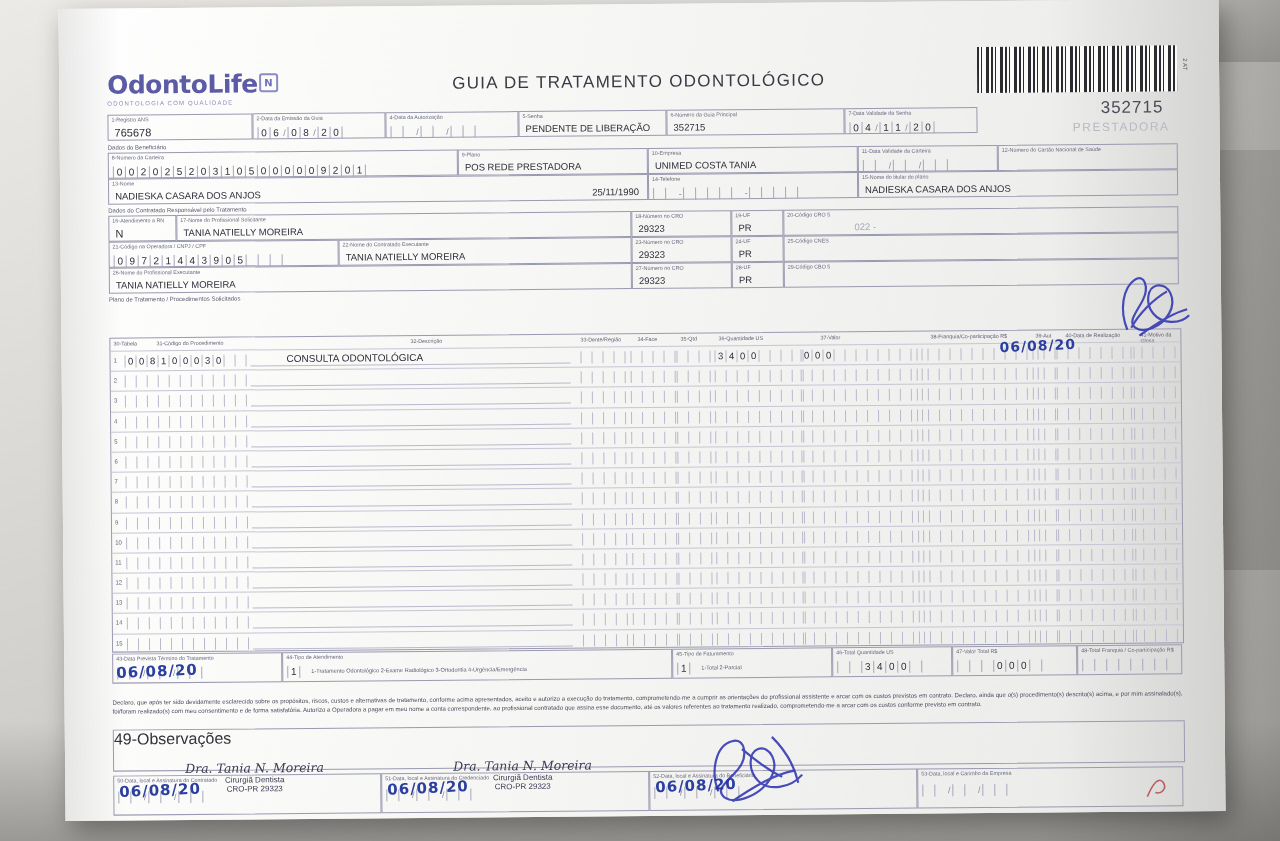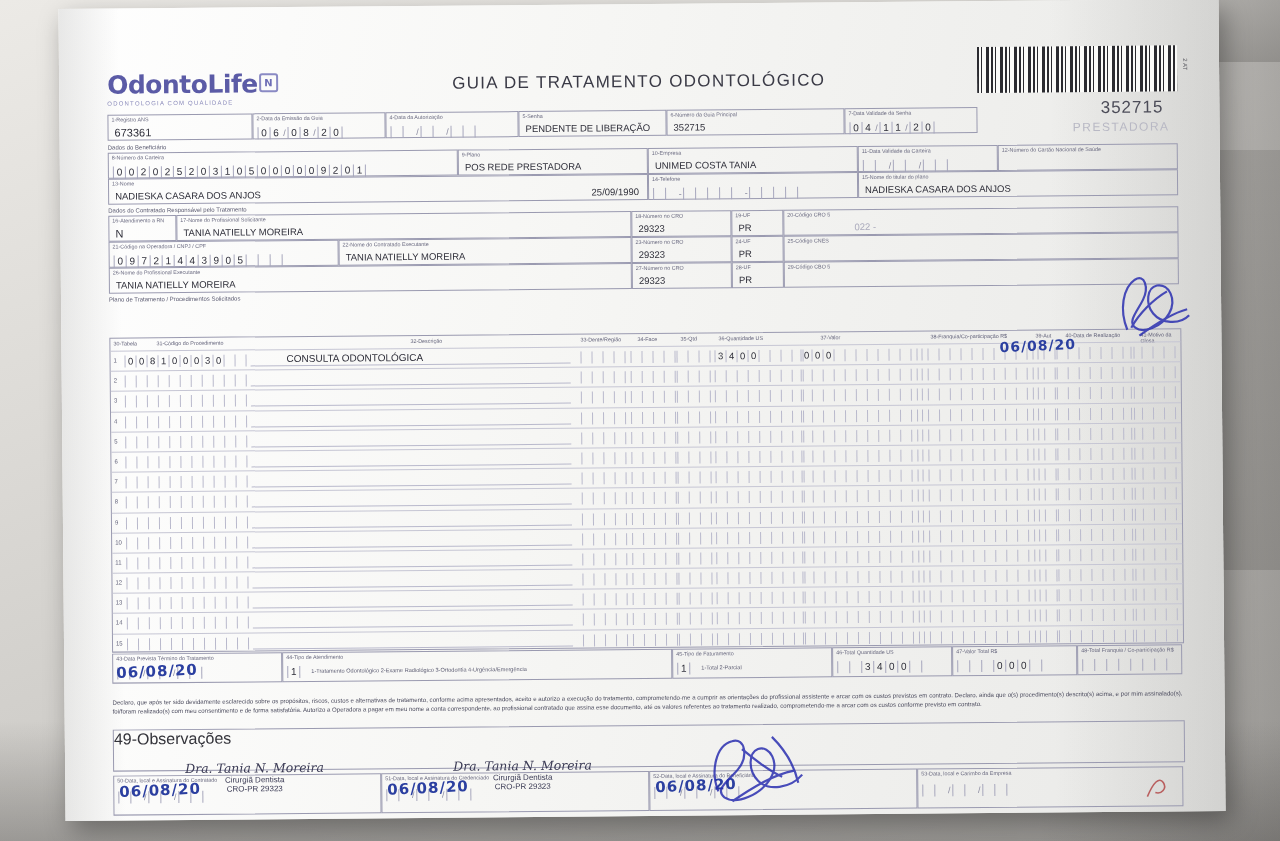--- a/index.html
+++ b/index.html
@@ -116,21 +116,21 @@
       <div class="logo-sub">ODONTOLOGIA COM QUALIDADE</div>
     </div>
     <div class="doc-title">GUIA DE TRATAMENTO ODONTOLÓGICO</div>
     <div class="barcode"></div>
     <div class="barcode-side">2 AT</div>
     <div class="barcode-num">352715</div>
     <div class="intercambio">PRESTADORA</div>
 
     <div class="fld" style="left:0;top:68px;width:145px;height:26px;">
       <div class="cap">1-Registro ANS</div>
-      <div class="val">673361</div>
+      <div class="val">765678</div>
     </div>
     <div class="fld" style="left:145px;top:68px;width:133px;height:26px;">
       <div class="cap">2-Data da Emissão da Guia</div>
       <div class="comb">
           <span>0</span>
           <span>6</span>
           <span class="sep">/</span>
           <span>0</span>
           <span>8</span>
           <span class="sep">/</span>
@@ -221,21 +221,21 @@
           <span>&nbsp;</span>
         </div>
     </div>
     <div class="fld" style="left:890px;top:106px;width:180px;height:26px;">
       <div class="cap">12-Número do Cartão Nacional de Saúde</div>
     </div>
 
     <div class="fld" style="left:0;top:132px;width:540px;height:26px;">
       <div class="cap">13-Nome</div>
       <div class="val sm">NADIESKA CASARA DOS ANJOS</div>
-      <div class="val sm" style="left:auto;right:8px;">25/09/1990</div>
+      <div class="val sm" style="left:auto;right:8px;">25/11/1990</div>
     </div>
     <div class="fld" style="left:540px;top:132px;width:210px;height:26px;">
       <div class="cap">14-Telefone</div>
       <div class="comb">
           <span>&nbsp;</span>
           <span>&nbsp;</span>
           <span class="sep">-</span>
           <span>&nbsp;</span>
           <span>&nbsp;</span>
           <span>&nbsp;</span>

